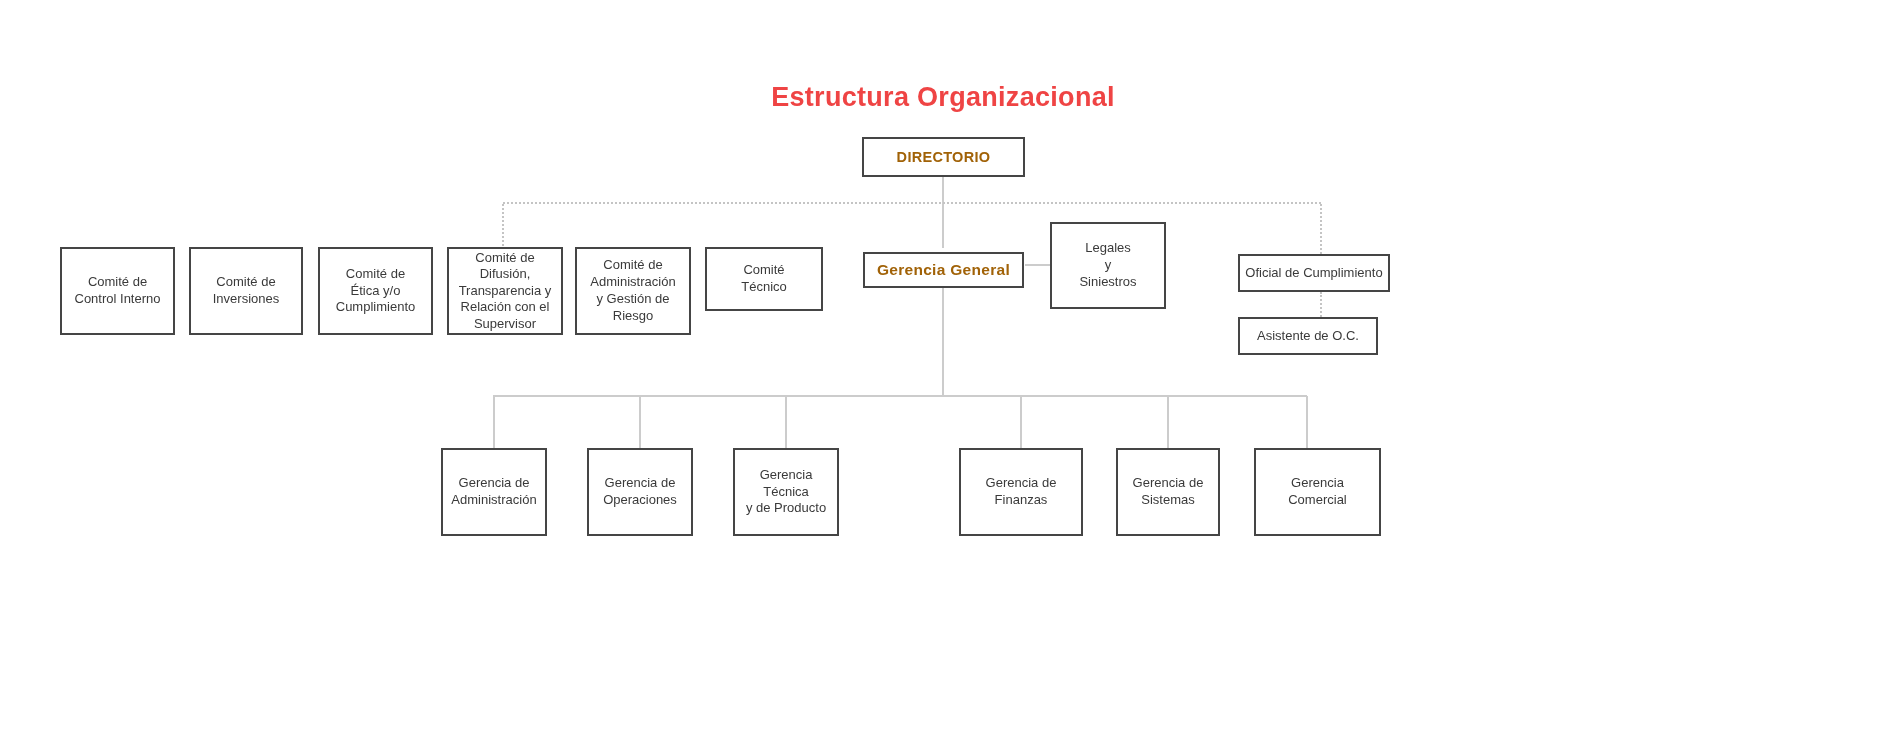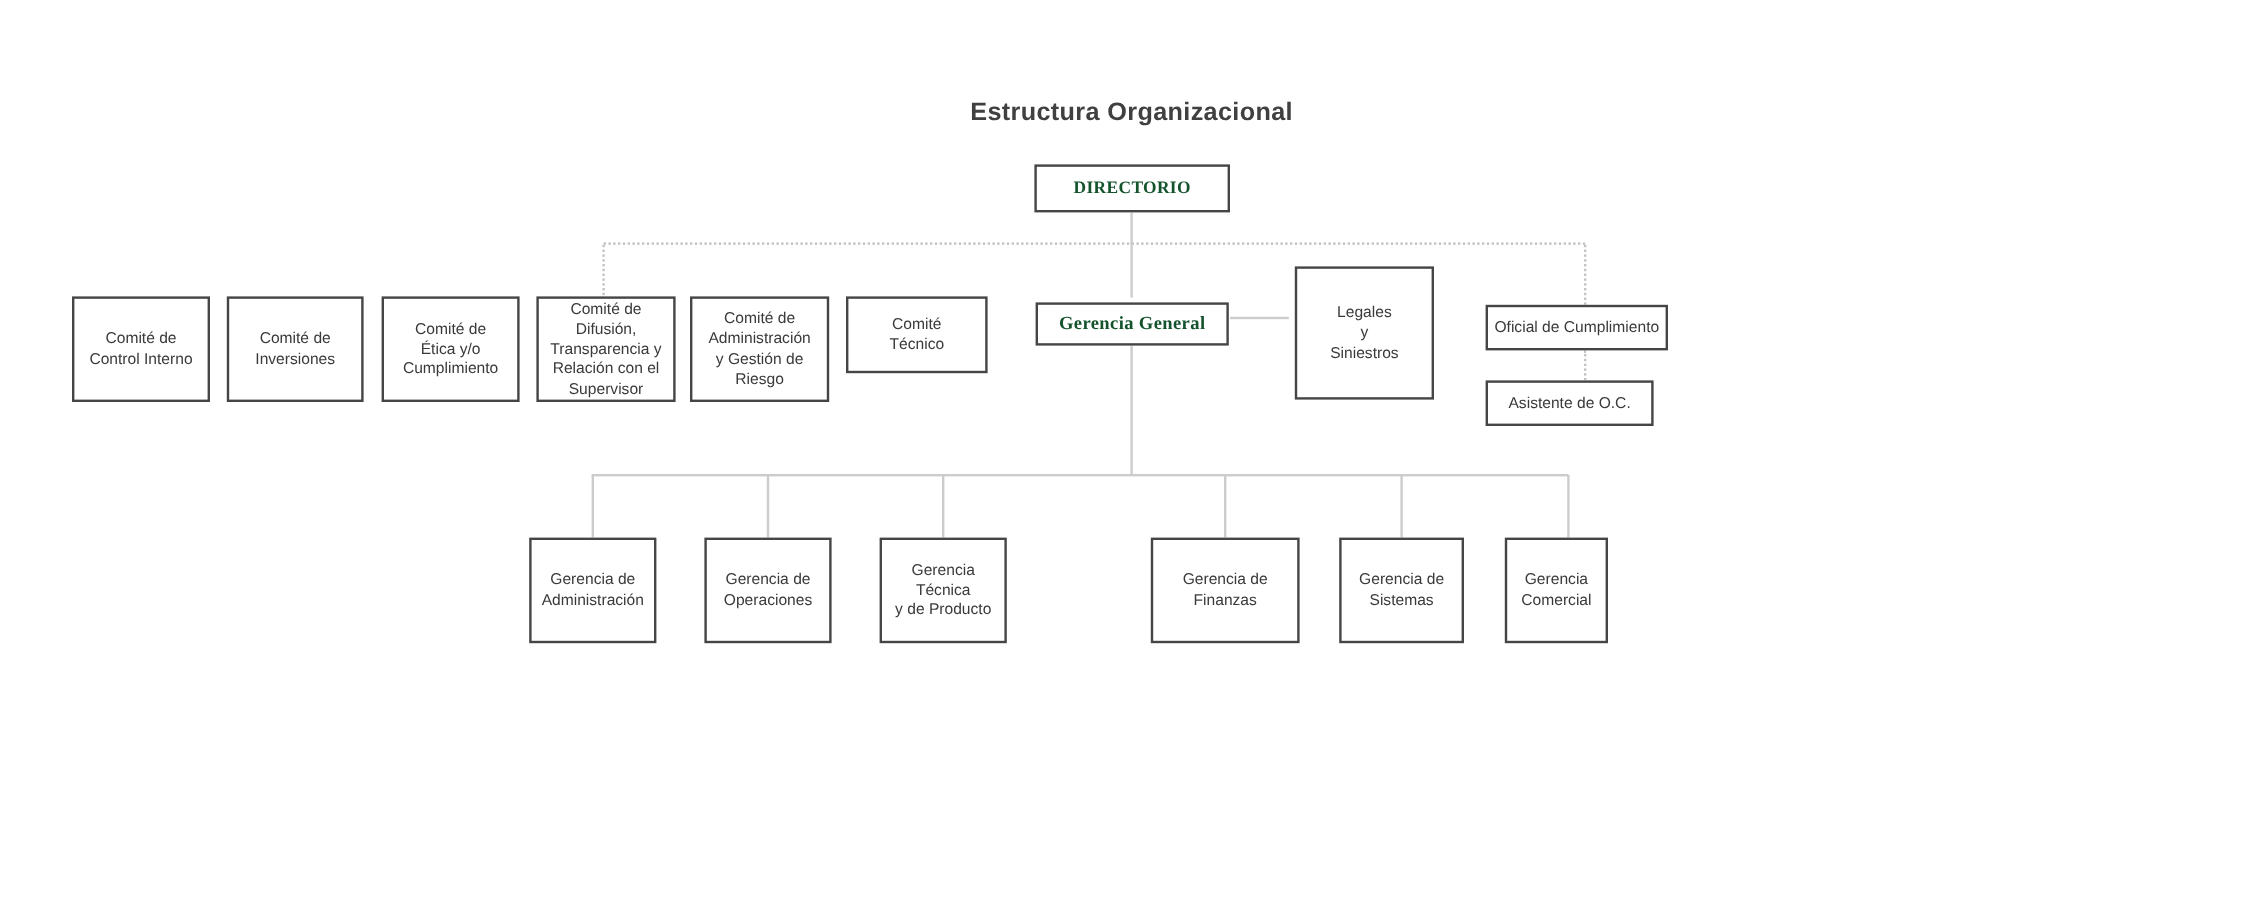--- a/index.html
+++ b/index.html
@@ -15,23 +15,23 @@
     background: #ffffff;
     overflow: hidden;
   }
   .title {
     position: absolute;
     left: 643px;
     top: 82px;
     width: 600px;
     margin: 0;
     text-align: center;
-    font-size: 21px;
+    font-size: 27px;
     font-weight: bold;
-    color: #404040;
+    color: #ef4444;
     letter-spacing: 0.3px;
   }
   .node {
     position: absolute;
     box-sizing: border-box;
     border: 2px solid #454545;
     background: #ffffff;
     display: flex;
     align-items: center;
     justify-content: center;
@@ -40,22 +40,21 @@
     font-size: 13px;
     line-height: 1.3;
   }
   .node .label {
     white-space: pre-line;
     padding: 2px 3px;
   }
   .node.primary {
     font-weight: bold;
     font-size: 14.5px;
-    color: #14532d;
-    font-family: Liberation Serif, serif;
+    color: #a16207;
   }
   .node.primary .label { letter-spacing: 0.3px; }
   .line {
     position: absolute;
     background: #cccccc;
   }
   .dotted-h {
     position: absolute;
     height: 0;
     border-top: 2px dotted #c4c4c4;
@@ -90,21 +89,21 @@
   <div class="dotted-v" style="left:1320px; top:292px; height:25px;"></div>
 
   <div class="node primary" style="left:862px; top:137px; width:163px; height:40px;">
     <span class="label">DIRECTORIO</span>
   </div>
 
   <div class="node primary" style="left:863px; top:252px; width:161px; height:36px; font-size:15.5px;">
     <span class="label">Gerencia General</span>
   </div>
 
-  <div class="node" style="left:1079px; top:222px; width:116px; height:111px;">
+  <div class="node" style="left:1050px; top:222px; width:116px; height:87px;">
     <span class="label">Legales
 y
 Siniestros</span>
   </div>
 
   <div class="node" style="left:1238px; top:254px; width:152px; height:38px;">
     <span class="label">Oficial de Cumplimiento</span>
   </div>
 
   <div class="node" style="left:1238px; top:317px; width:140px; height:38px;">
@@ -155,18 +154,18 @@
 y de Producto</span>
   </div>
   <div class="node" style="left:959px; top:448px; width:124px; height:88px;">
     <span class="label">Gerencia de
 Finanzas</span>
   </div>
   <div class="node" style="left:1116px; top:448px; width:104px; height:88px;">
     <span class="label">Gerencia de
 Sistemas</span>
   </div>
-  <div class="node" style="left:1254px; top:448px; width:86px; height:88px;">
+  <div class="node" style="left:1254px; top:448px; width:127px; height:88px;">
     <span class="label">Gerencia
 Comercial</span>
   </div>
 
 </div>
 
 </body></html>

